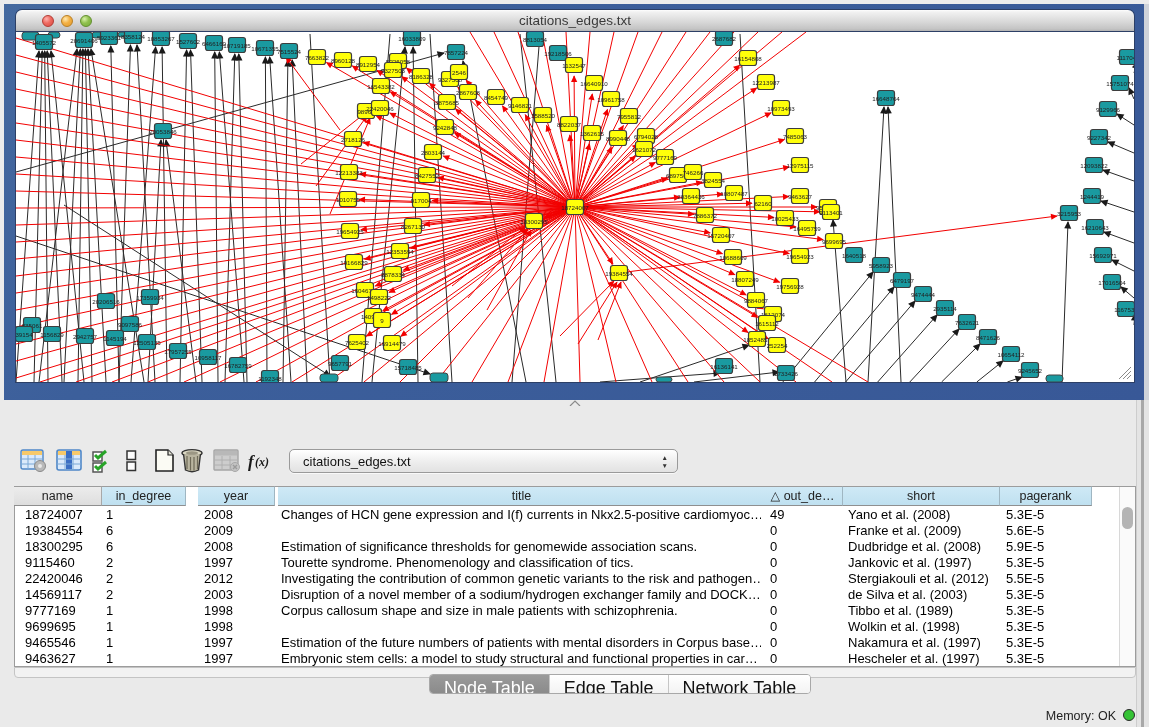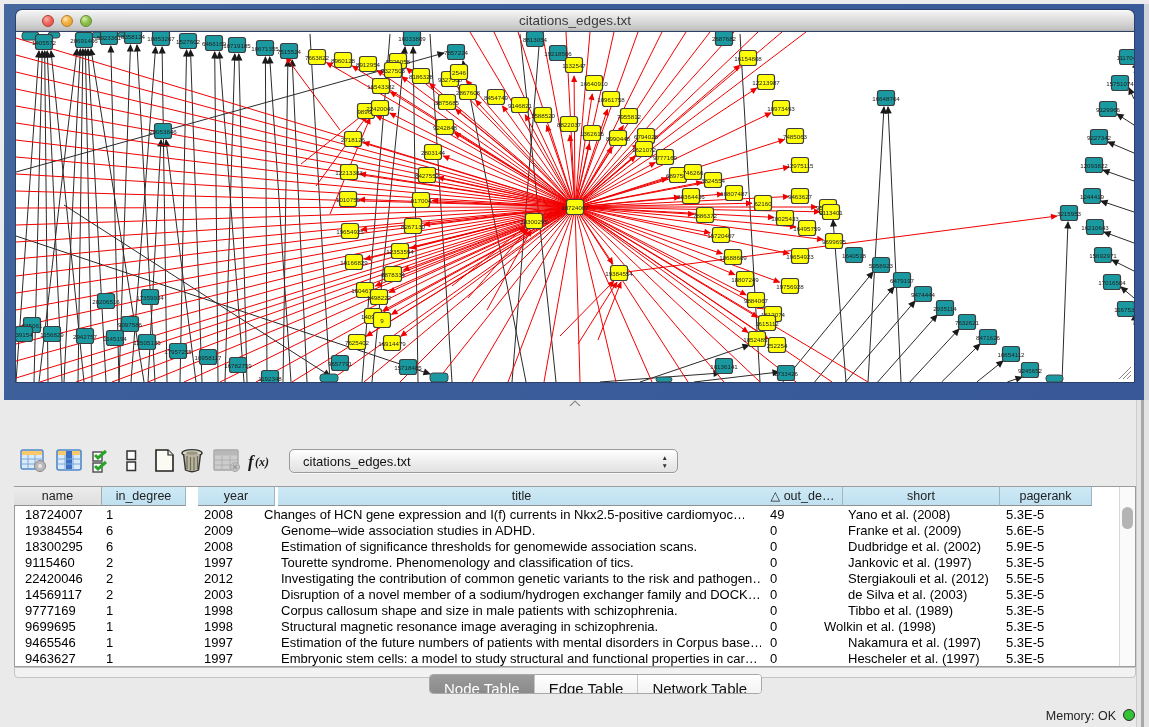--- a/index.html
+++ b/index.html
@@ -32,21 +32,21 @@
   font-size:12.5px;color:#222;text-align:center;line-height:19px}
 .hcell.gray{background:linear-gradient(#ececec,#dedede);border-right:1px solid #a8a8a8}
 .trow{position:absolute;left:0;width:1119px;height:16px;font-size:13px;color:#000}
 .trow span{position:absolute;top:0;white-space:nowrap;line-height:16px}
 
 #vsb{position:absolute;left:1119px;top:487px;width:16px;height:179px;background:#fafafa;border-left:1px solid #d8d8d8}
 #vsb .th{position:absolute;left:2px;top:20px;width:11px;height:22px;border-radius:6px;background:#b4b4b4}
 #hsb{position:absolute;left:14px;top:667px;width:1122px;height:11px;background:#f2f2f2;border:1px solid #c4c4c4;border-radius:0 0 4px 4px}
 
 #tabs{position:absolute;left:429px;top:674px;height:20px;display:flex;border:1px solid #a8a8a8;border-radius:4px;overflow:hidden;background:#fff}
-#tabs .tab{font-size:15px;padding:4px 14px;line-height:19px;color:#111;background:linear-gradient(#ffffff,#f3f3f3)}
+#tabs .tab{font-size:18px;padding:4px 14px;line-height:19px;color:#111;background:linear-gradient(#ffffff,#f3f3f3)}
 #tabs .tab.sel{background:linear-gradient(#9a9a9a,#8b8b8b);color:#fff}
 #tabs .sep{width:1px;background:#c6c6c6}
 
 #status{position:absolute;left:0;top:700px;width:1149px;height:27px}
 #status .mem{position:absolute;right:33px;top:9px;font-size:12.5px;color:#222}
 #status .dot{position:absolute;right:14px;top:9px;width:12px;height:12px;border-radius:50%;background:#35c335;border:1.5px solid #2b2b2b}
 
 #redge{position:absolute;left:1136px;top:400px;width:13px;height:327px;background:#e4e4e4;border-left:1px solid #cdcdcd}
 #redge .dk{position:absolute;left:4px;top:0;width:3px;height:327px;background:#a8a8a8}
 .icon{position:absolute;top:47px}
@@ -625,41 +625,40 @@
 <div class="hcell" style="left:102px;width:84px">in_degree</div>
 <div class="hcell" style="left:198px;width:77px">year</div>
 <div class="hcell" style="left:278px;width:488px">title</div>
 <div class="hcell" style="left:763px;width:80px">△ out_de…</div>
 <div class="hcell" style="left:843px;width:157px">short</div>
 <div class="hcell" style="left:1000px;width:92px">pagerank</div>
   <div class="trow" style="top:507px">
 <span style="left:25px">18724007</span>
 <span style="left:106px">1</span>
 <span style="left:204px">2008</span>
-<span style="left:264px;width:480px;overflow:hidden">Changes of HCN gene expression and I(f) currents in Nkx2.5-positive cardiomyoc…</span>
+<span style="left:281px;width:480px;overflow:hidden">Changes of HCN gene expression and I(f) currents in Nkx2.5-positive cardiomyoc…</span>
 <span style="left:770px">49</span>
 <span style="left:848px">Yano et al. (2008)</span>
 <span style="left:1006px">5.3E-5</span>
 </div>
 <div class="trow" style="top:523px">
 <span style="left:25px">19384554</span>
 <span style="left:106px">6</span>
 <span style="left:204px">2009</span>
-<span style="left:281px;width:480px;overflow:hidden">Genome–wide association studies in ADHD.</span>
 <span style="left:770px">0</span>
 <span style="left:848px">Franke et al. (2009)</span>
 <span style="left:1006px">5.6E-5</span>
 </div>
 <div class="trow" style="top:539px">
 <span style="left:25px">18300295</span>
 <span style="left:106px">6</span>
 <span style="left:204px">2008</span>
 <span style="left:281px;width:480px;overflow:hidden">Estimation of significance thresholds for genomewide association scans.</span>
 <span style="left:770px">0</span>
-<span style="left:848px">Dudbridge et al. (2002)</span>
+<span style="left:848px">Dudbridge et al. (2008)</span>
 <span style="left:1006px">5.9E-5</span>
 </div>
 <div class="trow" style="top:555px">
 <span style="left:25px">9115460</span>
 <span style="left:106px">2</span>
 <span style="left:204px">1997</span>
 <span style="left:281px;width:480px;overflow:hidden">Tourette syndrome. Phenomenology and classification of tics.</span>
 <span style="left:770px">0</span>
 <span style="left:848px">Jankovic et al. (1997)</span>
 <span style="left:1006px">5.3E-5</span>
@@ -688,23 +687,22 @@
 <span style="left:204px">1998</span>
 <span style="left:281px;width:480px;overflow:hidden">Corpus callosum shape and size in male patients with schizophrenia.</span>
 <span style="left:770px">0</span>
 <span style="left:848px">Tibbo et al. (1989)</span>
 <span style="left:1006px">5.3E-5</span>
 </div>
 <div class="trow" style="top:619px">
 <span style="left:25px">9699695</span>
 <span style="left:106px">1</span>
 <span style="left:204px">1998</span>
-<span style="left:281px;width:480px;overflow:hidden">Structural magnetic resonance image averaging in schizophrenia.</span>
-<span style="left:770px">0</span>
-<span style="left:824px">Wolkin et al. (1998)</span>
+<span style="left:770px">0</span>
+<span style="left:848px">Wolkin et al. (1998)</span>
 <span style="left:1006px">5.3E-5</span>
 </div>
 <div class="trow" style="top:635px">
 <span style="left:25px">9465546</span>
 <span style="left:106px">1</span>
 <span style="left:204px">1997</span>
 <span style="left:281px;width:480px;overflow:hidden">Estimation of the future numbers of patients with mental disorders in Corpus base…</span>
 <span style="left:770px">0</span>
 <span style="left:848px">Nakamura et al. (1997)</span>
 <span style="left:1006px">5.3E-5</span>

